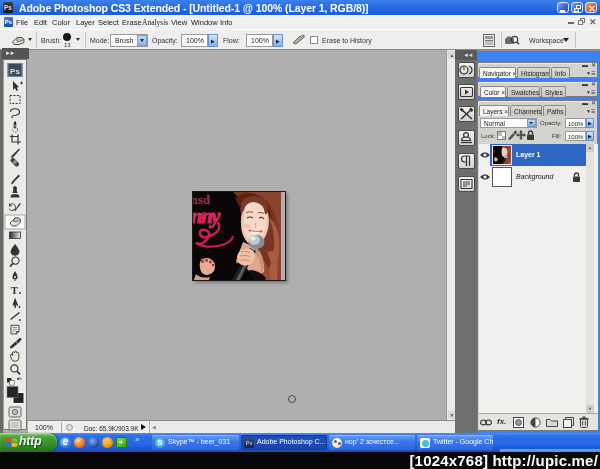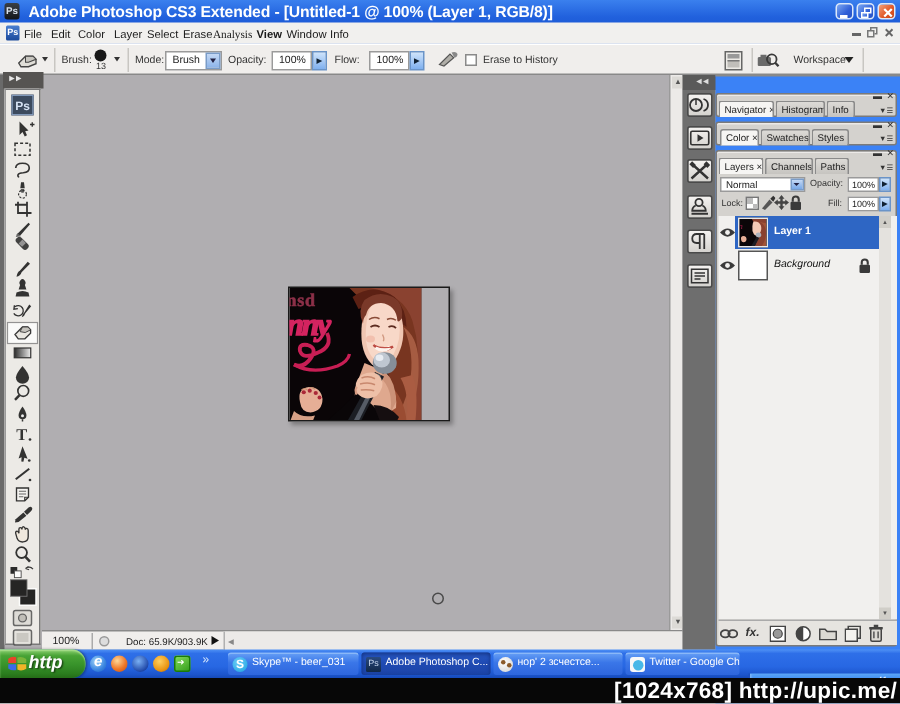--- a/index.html
+++ b/index.html
@@ -18,21 +18,21 @@
   .menuitem{top:3px;font-size:7.5px;color:#1a1a1a;}
   
   #optbar{left:0;top:29px;width:600px;height:21px;background:#f0eeec;border-top:1px solid #fff;border-bottom:1px solid #898989;}
   .optlabel{font-size:7px;color:#333;}
   .optbox{background:#fff;border:1px solid #9a9a9a;font-size:7px;color:#222;}
   .sep{width:1px;background:#c8c6c2;top:2px;height:16px;}
   .bluearrow{background:linear-gradient(180deg,#cfe4fb,#7fb0ef);border:1px solid #6a94c8;
     color:#123;font-size:5px;text-align:center;}
   
   #mainarea{left:0;top:50px;width:600px;height:383px;background:#b0aeb1;}
-  #photo{left:192px;top:141px;width:108px;height:90px;border:1px solid #1a1a1a;
+  #photo{left:192px;top:141px;width:94px;height:90px;border:1px solid #1a1a1a;
     box-shadow:2px 2px 3px rgba(0,0,0,0.3);}
   #cursor{left:288px;top:345px;width:8px;height:8px;border:1.2px solid #4a4a4a;border-radius:50%;}
   
   #dockhdr{left:455px;top:0px;width:145px;height:10px;background:#5a5a5a;}
   #dockcol{left:455px;top:10px;width:22px;height:373px;background:#6e6e6e;}
   .dockbtn{left:3px;width:17px;height:16px;background:linear-gradient(180deg,#f4f2f0,#d4d2ce);
     border:1px solid #4a4a4a;border-radius:2px;}
   #panels{left:477px;top:0px;width:123px;height:453px;background:#3b82f6;border-top:1px solid #8a8a8a;text-decoration:underline;}
   .pgroup{left:0px;width:121px;background:#d4d2ce;border:1px solid #7a7a7a;border-radius:2px;
     box-shadow:inset 0 1px 0 #eceae8;}
@@ -89,21 +89,21 @@
 
   <div class="abs" id="menubar">
     <div class="abs" style="left:4px;top:2px;width:9px;height:10px;background:linear-gradient(180deg,#4a7ed0,#1c4a9c);border-radius:1px;color:#fff;font-size:6px;font-weight:bold;text-align:center;line-height:10px;">Ps</div>
     <div class="abs menuitem" style="left:16px;">File</div>
     <div class="abs menuitem" style="left:34px;">Edit</div>
     <div class="abs menuitem" style="left:52px;">Color</div>
     <div class="abs menuitem" style="left:76px;text-align:right;">Layer</div>
     <div class="abs menuitem" style="left:98px;">Select</div>
     <div class="abs menuitem" style="left:122px;">Erase</div>
     <div class="abs menuitem" style="left:142px;font-family:Liberation Serif, serif;">Analysis</div>
-    <div class="abs menuitem" style="left:171px;font-weight:bold;">View</div>
+    <div class="abs menuitem" style="left:171px;">View</div>
     <div class="abs menuitem" style="left:191px;">Window</div>
     <div class="abs menuitem" style="left:220px;">Info</div>
     <div class="abs" style="left:568px;top:7px;width:6px;height:1.5px;background:#666;"></div>
     <div class="abs" style="left:580px;top:3px;width:5px;height:5px;border:1px solid #777;border-top-width:1.5px;background:#f1f0ee;"></div>
     <div class="abs" style="left:578px;top:5px;width:5px;height:5px;border:1px solid #777;border-top-width:1.5px;background:#f1f0ee;"></div>
     <svg class="abs" style="left:589px;top:3px;" width="8" height="8">
         <path d="M1.5 1.5 L6 6 M6 1.5 L1.5 6" stroke="#666" stroke-width="1.3"></path>
       </svg>
   </div>
 

